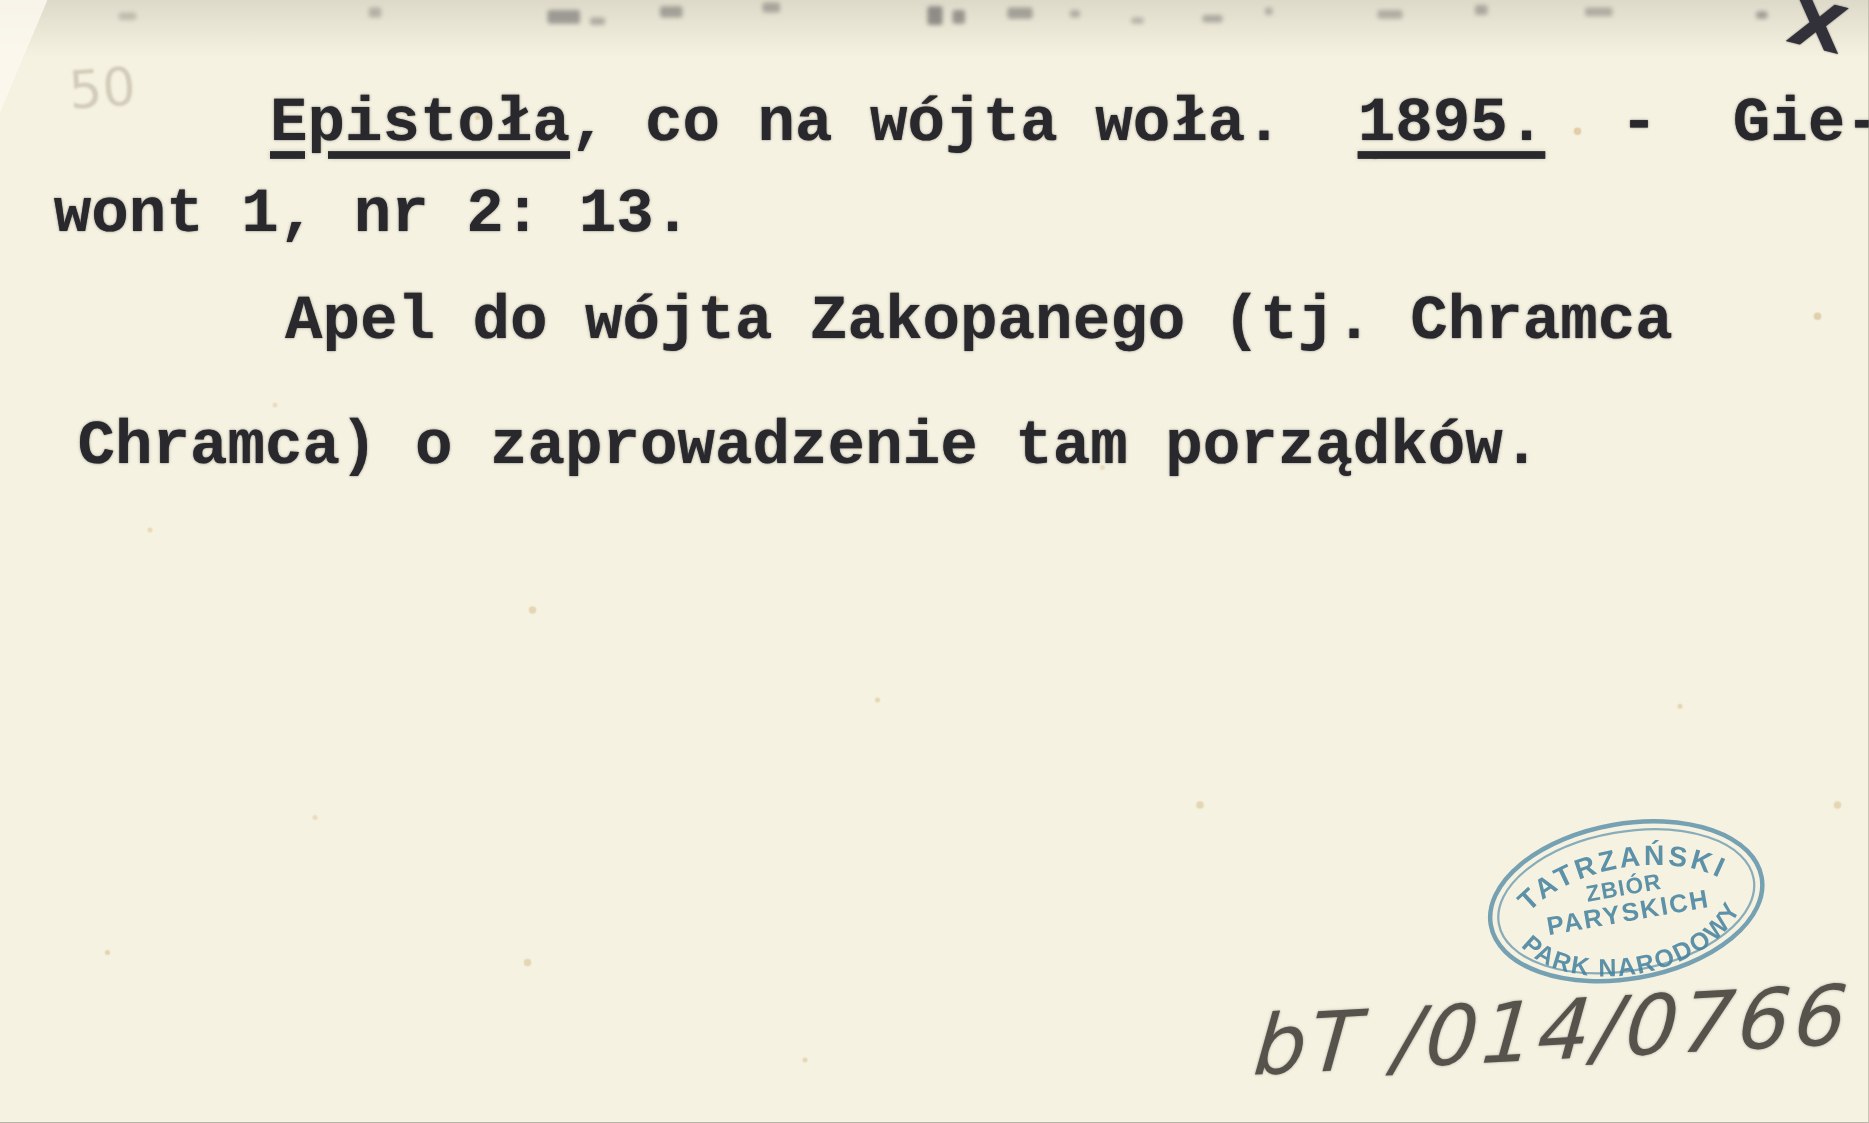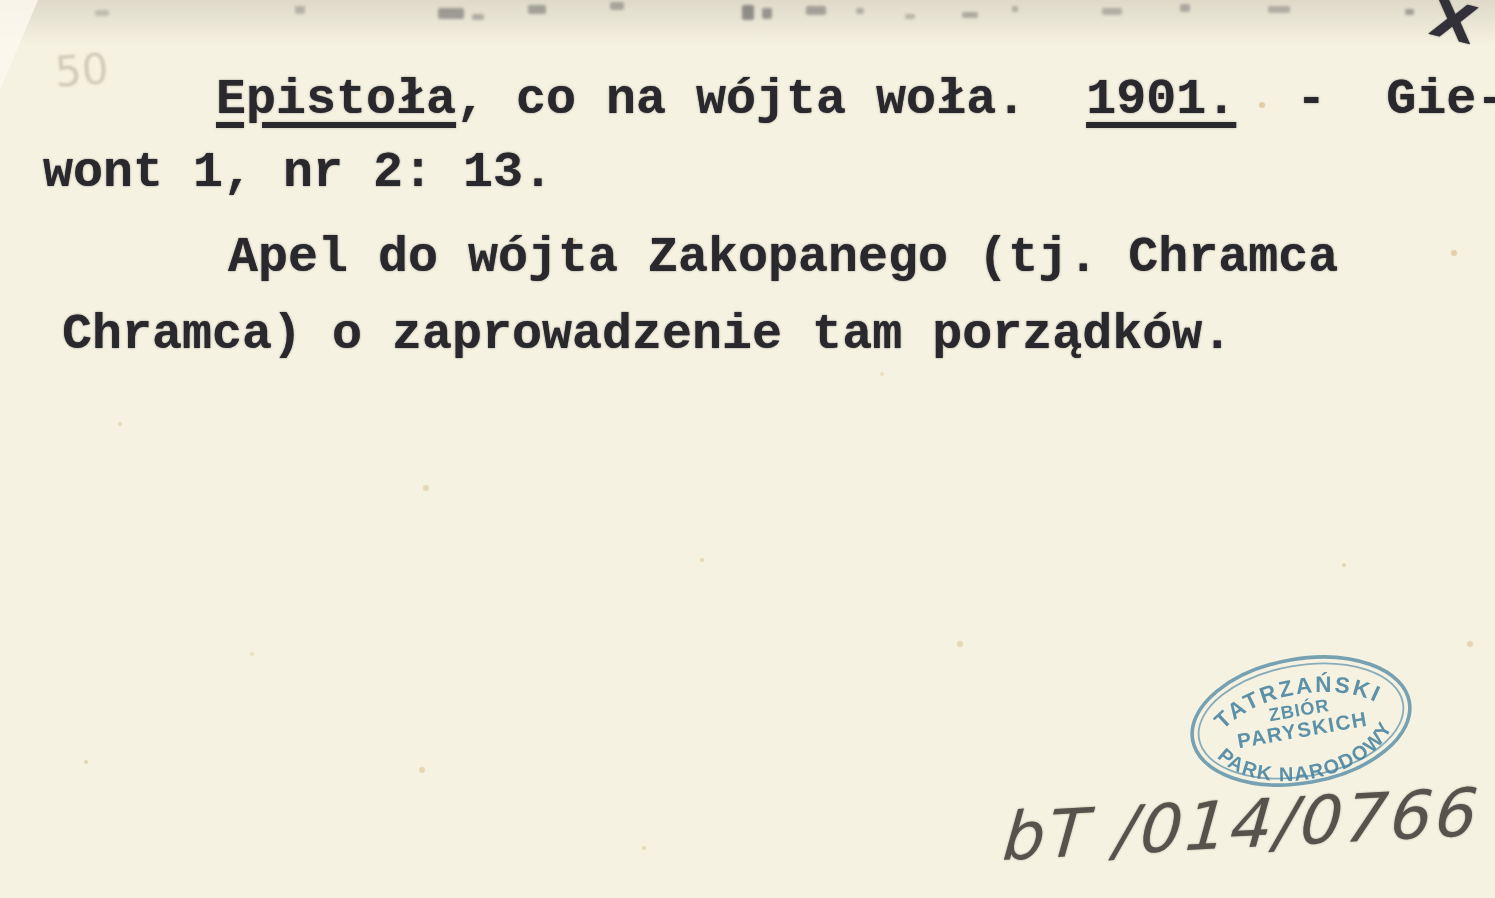--- a/index.html
+++ b/index.html
@@ -58,21 +58,21 @@
     font-weight:bold;
     font-size:50px; line-height:50px;
     color: var(--ink, #29282d);
     white-space:pre;
     text-shadow: 0 0 1px rgba(25,25,32,.65), 0 0 3px rgba(25,25,32,.22);
     letter-spacing:0;
   }
   .l1 { left:216px; top:75px; }
   .l2 { left:43px;  top:148px; }
   .l3 { left:228px; top:233px; }
-  .l4 { left:62px;  top:310px; }
+  .l4 { left:62px;  top:333px; }
   .u  { text-decoration:underline; text-decoration-thickness:6px; text-underline-offset:9px; }
   
   .stamp { position:absolute; left:1176px; top:636px; }
   .stamp text { font-family:"Liberation Sans", sans-serif; font-weight:bold; }
   
   .callnum {
     position:absolute; left:1000px; top:798px;
     font-family:"DejaVu Sans", sans-serif;
     font-style:italic;
     font-size:66px; line-height:80px;
@@ -127,21 +127,21 @@
     <div class="frag" style="left:1102px;top:8px;width:20px;height:7px;opacity:.3"></div>
     <div class="frag" style="left:1180px;top:4px;width:10px;height:8px;opacity:.33"></div>
     <div class="frag" style="left:1268px;top:6px;width:22px;height:7px;opacity:.3"></div>
     <div class="frag" style="left:1405px;top:9px;width:9px;height:6px;opacity:.4"></div>
   </div>
 
   <div class="faint-pencil">50</div>
 
   <div class="x-mark">X</div>
 
-  <div class="tline l1"><span class="u">Epistoła</span><span>, co na wójta woła.  </span><span class="u">1901.</span><span>  -  Gie-</span></div>
+  <div class="tline l1"><span class="u">Epistoła</span><span>, co na wójta woła.  </span><span class="u">1895.</span><span>  -  Gie-</span></div>
 
   <div class="tline l2">wont 1, nr 2: 13.</div>
 
   <div class="tline l3">Apel do wójta Zakopanego (tj. Chramca</div>
 
   <div class="tline l4">Chramca) o zaprowadzenie tam porządków.</div>
 
   <svg class="stamp" width="250" height="170" viewBox="0 0 250 170">
     <g transform="rotate(-10 125 85)" fill="var(--stamp-blue, #43819f)">
       <ellipse cx="125" cy="85" rx="110" ry="62" fill="none" stroke="var(--stamp-blue, #43819f)" stroke-width="3.6" opacity=".72"></ellipse>

